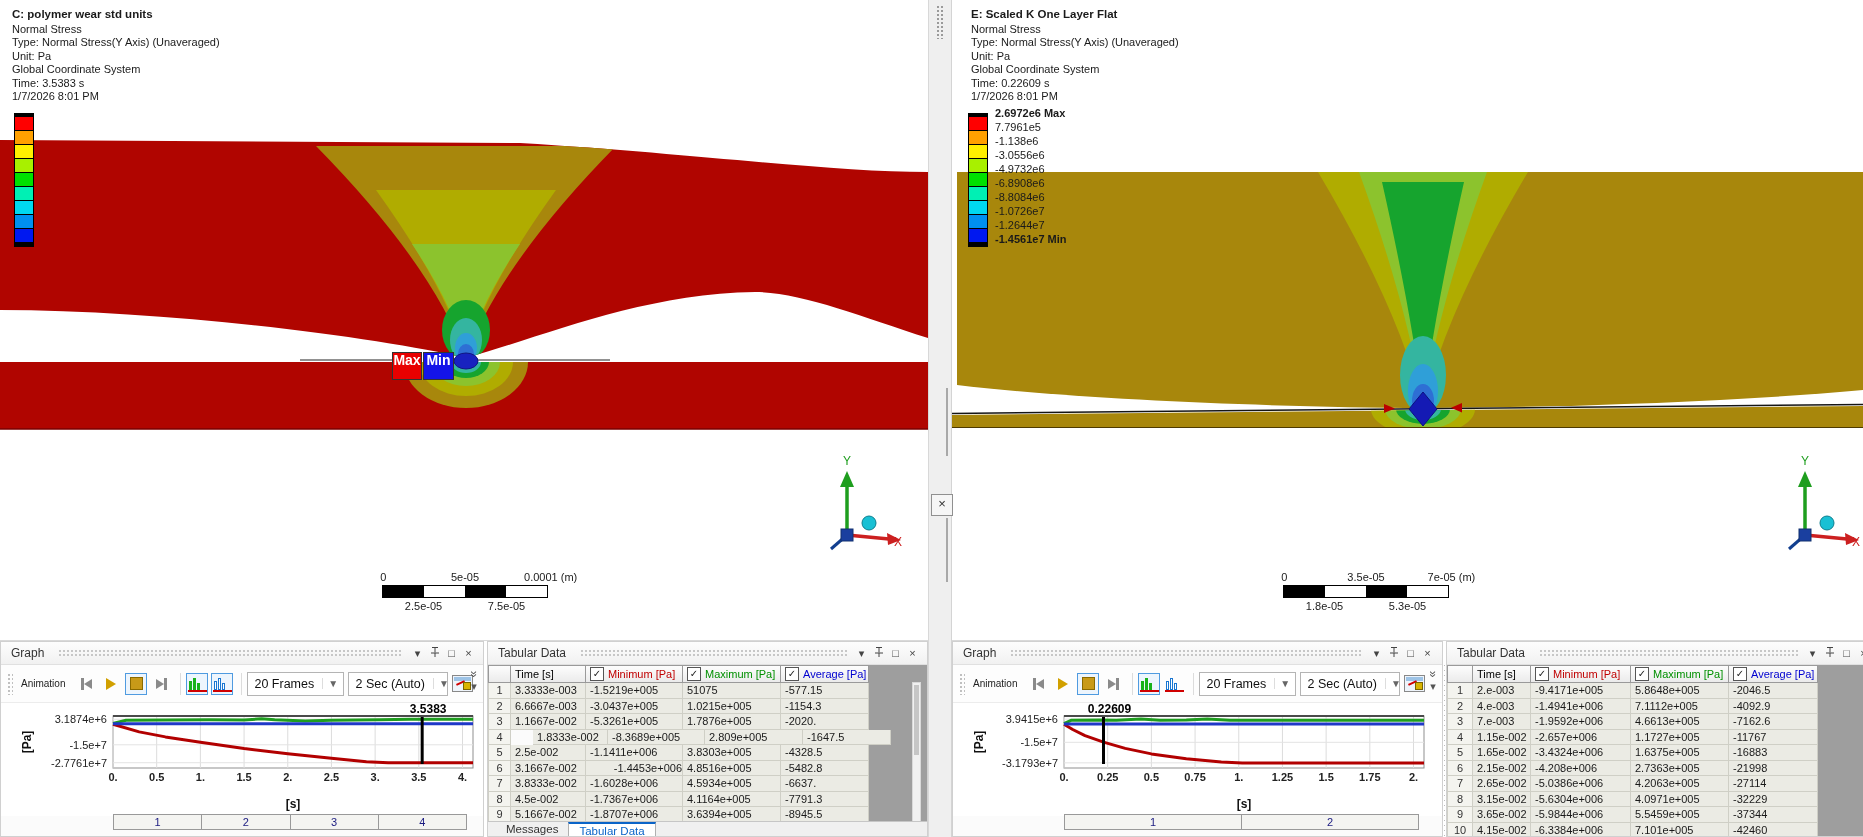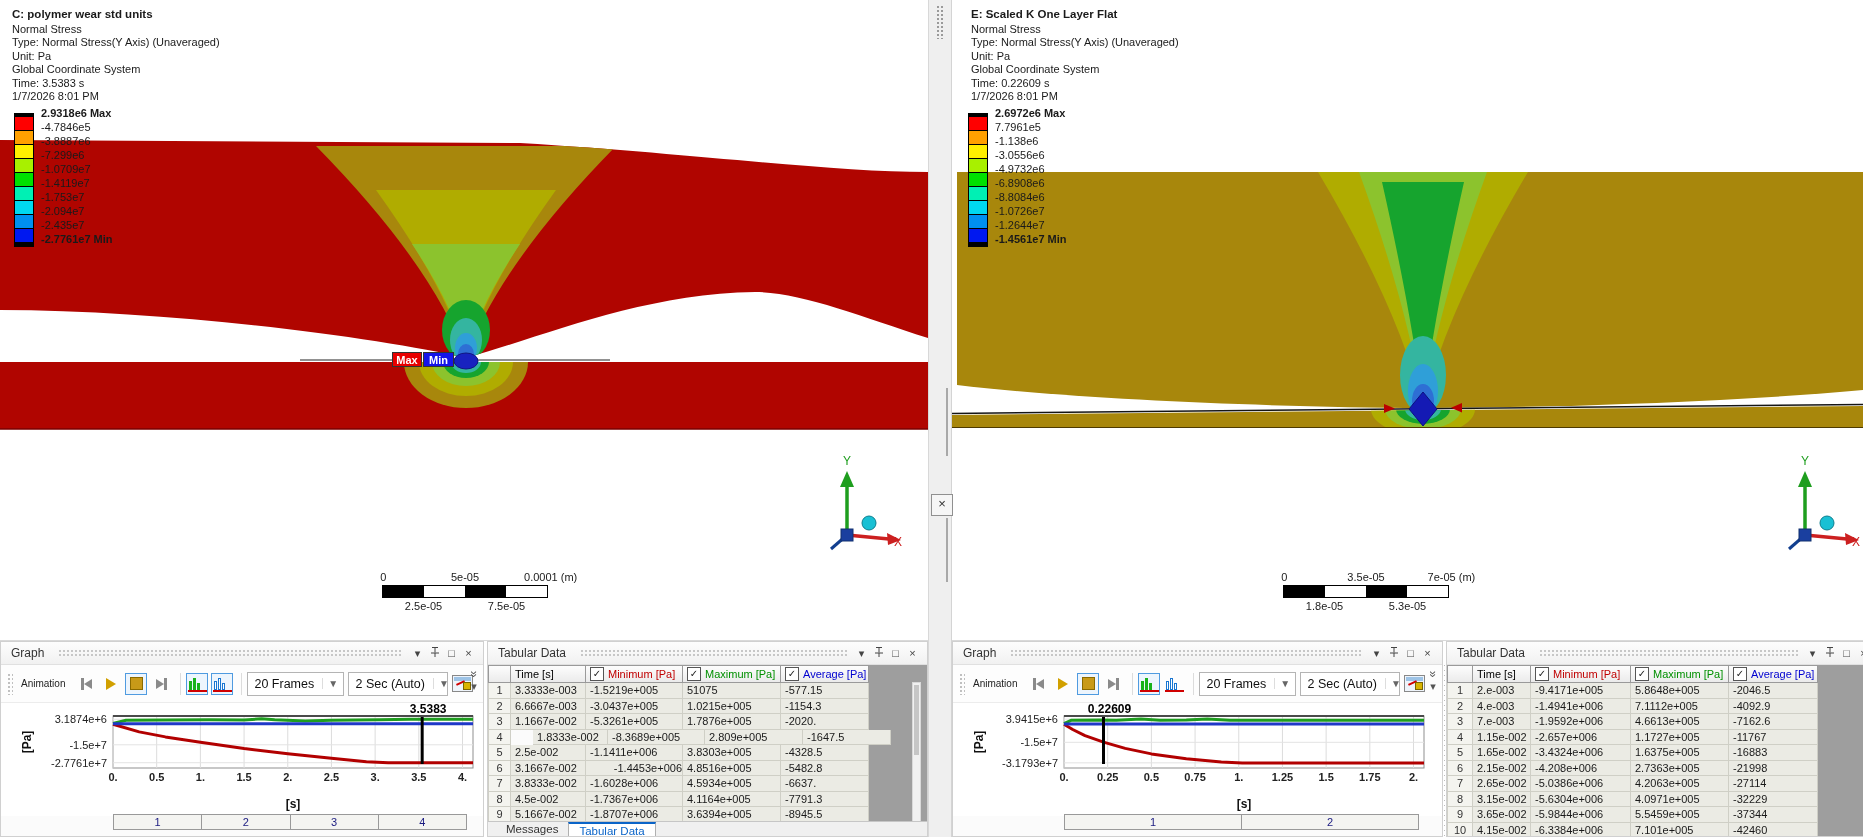--- a/index.html
+++ b/index.html
@@ -14,22 +14,22 @@
   
   .legend{z-index:5;}
   .lg-boxes{position:absolute;left:0;top:7px;width:20px;}
   .lg-cap{height:4px;background:#000;width:20px;}
   .lg-band{height:14px;width:20px;border:1px solid #000;border-top:none;box-sizing:border-box;}
   .lg-labels{position:absolute;left:27px;top:0;}
   .lg-lab{height:14px;line-height:14px;font-size:11px;white-space:nowrap;}
   .lg-lab.b{font-weight:bold;}
 
   
-  .chip{z-index:6;width:30px;height:15px;line-height:15px;text-align:center;
-        color:#fff;font-size:11px;font-weight:bold;border:1px solid #333;box-sizing:border-box;}
+  .chip{z-index:6;width:30px;height:28px;line-height:15px;text-align:center;
+        color:#fff;font-size:14px;font-weight:bold;border:1px solid #333;box-sizing:border-box;}
 
   
   .scalebar{width:166px;height:46px;font-size:11px;z-index:5;}
   .sb-row{position:relative;height:13px;}
   .sb-l{position:absolute;left:0;transform:translateX(-30%);}
   .sb-c{position:absolute;left:50%;transform:translateX(-50%);}
   .sb-r{position:absolute;left:100%;transform:translateX(-45%);white-space:nowrap;}
   .sb-bar{display:flex;height:13px;border:1px solid #000;box-sizing:border-box;margin-top:1px;}
   .sb-seg{flex:1;}
   .sb-seg.k{background:#000;} .sb-seg.w{background:#fff;}
@@ -168,32 +168,20 @@
           <div class="lg-band" style="background: rgb(255, 0, 0);"></div>
           <div class="lg-band" style="background: rgb(255, 160, 0);"></div>
           <div class="lg-band" style="background: rgb(255, 240, 0);"></div>
           <div class="lg-band" style="background: rgb(168, 240, 0);"></div>
           <div class="lg-band" style="background: rgb(0, 224, 0);"></div>
           <div class="lg-band" style="background: rgb(0, 240, 180);"></div>
           <div class="lg-band" style="background: rgb(0, 216, 240);"></div>
           <div class="lg-band" style="background: rgb(0, 144, 240);"></div>
           <div class="lg-band" style="background: rgb(0, 24, 240);"></div>
           <div class="lg-cap"></div>
-        </div>
-        <div class="lg-labels">
-          <div class="lg-lab b">2.9318e6 Max</div>
-          <div class="lg-lab">-4.7846e5</div>
-          <div class="lg-lab">-3.8887e6</div>
-          <div class="lg-lab">-7.299e6</div>
-          <div class="lg-lab">-1.0709e7</div>
-          <div class="lg-lab">-1.4119e7</div>
-          <div class="lg-lab">-1.753e7</div>
-          <div class="lg-lab">-2.094e7</div>
-          <div class="lg-lab">-2.435e7</div>
-          <div class="lg-lab b">-2.7761e7 Min</div>
         </div>
       </div>
 
     <div class="abs chip" style="left:392px;top:352px;background:#e80000;z-index:6;">Max</div>
     <div class="abs chip" style="left:423px;top:352px;background:#1414e8;width:31px;z-index:6;">Min</div>
 
     <div class="abs scalebar" style="left:382px;top:571px;">
       <div class="sb-row">
         <span class="sb-l">0</span>
         <span class="sb-c">5e-05</span>

